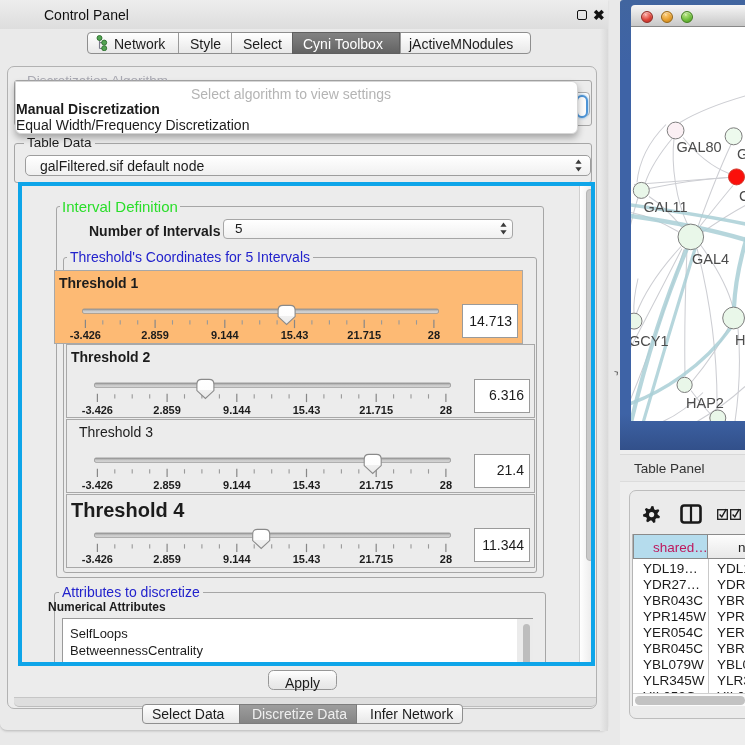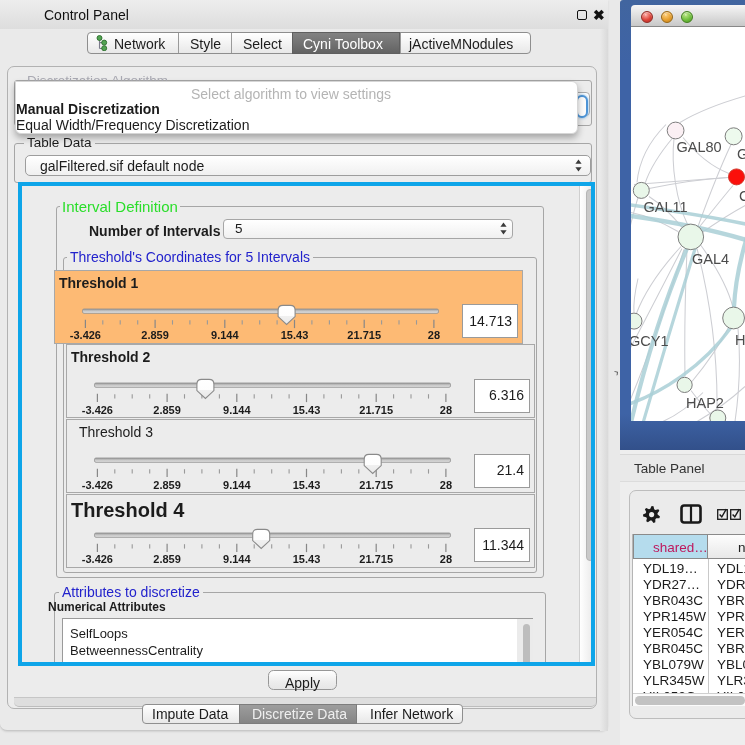--- a/index.html
+++ b/index.html
@@ -260,21 +260,21 @@
 <div class="txt" style="left:48px;top:473.5px;font-size:13px;">BetweennessCentrality</div>
 <div class="ab" style="left:495px;top:433px;width:16px;height:58px;background:#ebebeb;"></div>
 <div class="ab" style="left:500.5px;top:438px;width:7.5px;height:60px;background:#bdbdbd;border-radius:4px;"></div>
 <div class="ab" style="left:557px;top:0;width:19px;height:484px;background:linear-gradient(to right,#ffffff,#e2e2e2);border-left:1px solid #cfcfcf;"></div>
 <div class="ab" style="left:564px;top:3px;width:8px;height:372px;background:#c9c9c9;border:1px solid #b5b5b5;border-radius:4.5px;"></div>
 </div>
 <div class="ab" style="left:268px;top:670px;width:69px;height:20px;background:linear-gradient(#ffffff,#ededed 60%,#e6e6e6);border:1px solid #979797;border-radius:5.5px;"></div>
 <div class="txt" style="left:285px;top:674.5px;font-size:14px;">Apply</div>
 <div class="ab" style="left:142px;top:704px;width:321px;height:20px;background:linear-gradient(#ffffff,#e8e8e8);border:1px solid #8f8f8f;border-radius:4px;"></div>
 <div class="ab" style="left:239px;top:704px;width:118px;height:20px;background:linear-gradient(#9d9d9d,#858585);border:1px solid #7d7d7d;"></div>
-<div class="txt" style="left:152px;top:706px;font-size:14px;">Impute Data</div>
+<div class="txt" style="left:152px;top:706px;font-size:14px;">Select Data</div>
 <div class="txt" style="left:252px;top:706px;font-size:14px;color:#efefef;">Discretize Data</div>
 <div class="txt" style="left:370px;top:706px;font-size:14px;">Infer Network</div>
 <div class="ab" style="left:15px;top:81px;width:563px;height:53px;background:#ffffff;border:1px solid #d6d6d6;border-radius:0 6px 6px 6px;box-shadow:0 4px 7px rgba(0,0,0,0.30);z-index:50;"></div>
 <div class="txt" style="left:191px;top:86px;font-size:14px;color:#b4b4b4;z-index:51;">Select algorithm to view settings</div>
 <div class="txt" style="left:16px;top:101px;font-size:14px;font-weight:bold;z-index:51;">Manual Discretization</div>
 <div class="txt" style="left:16px;top:117px;font-size:14px;z-index:51;">Equal Width/Frequency Discretization</div>
 </div>
 <div class="txt" style="left:613.5px;top:365px;font-size:12px;color:#4a4a4a;transform:rotate(-35deg);">›</div>
 <div class="ab" style="left:620px;top:0px;width:125px;height:450px;background:linear-gradient(#41659f,#3e63a6 15%,#3e63a6 92%,#32508a);border-radius:3px 0 0 0;"></div>
 <div class="ab" style="left:631px;top:5px;width:114px;height:21.5px;background:linear-gradient(#f6f6f6,#c8c8c8);border-radius:4px 0 0 0;border-bottom:1px solid #888;"></div>

